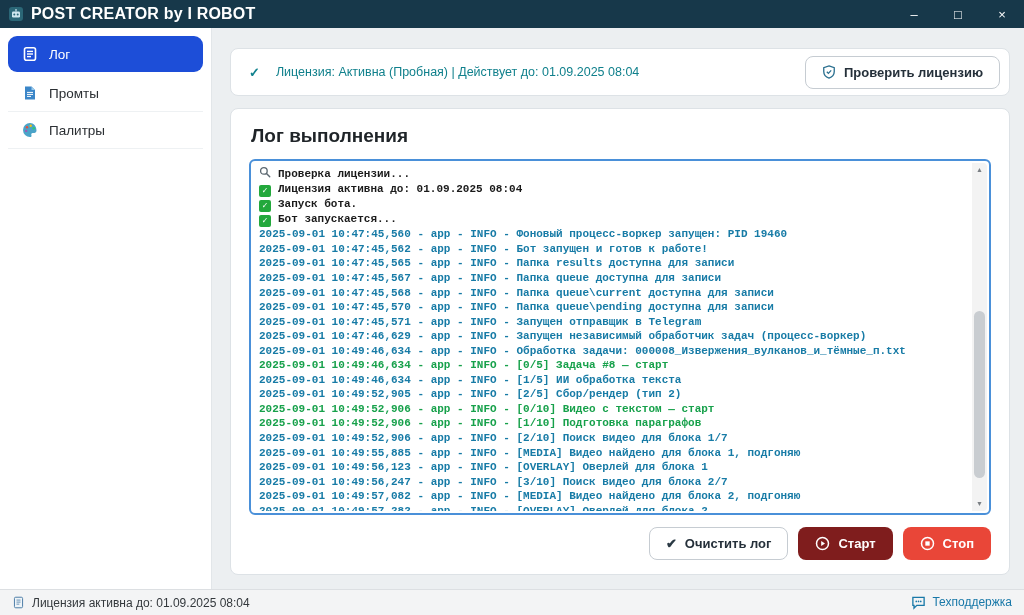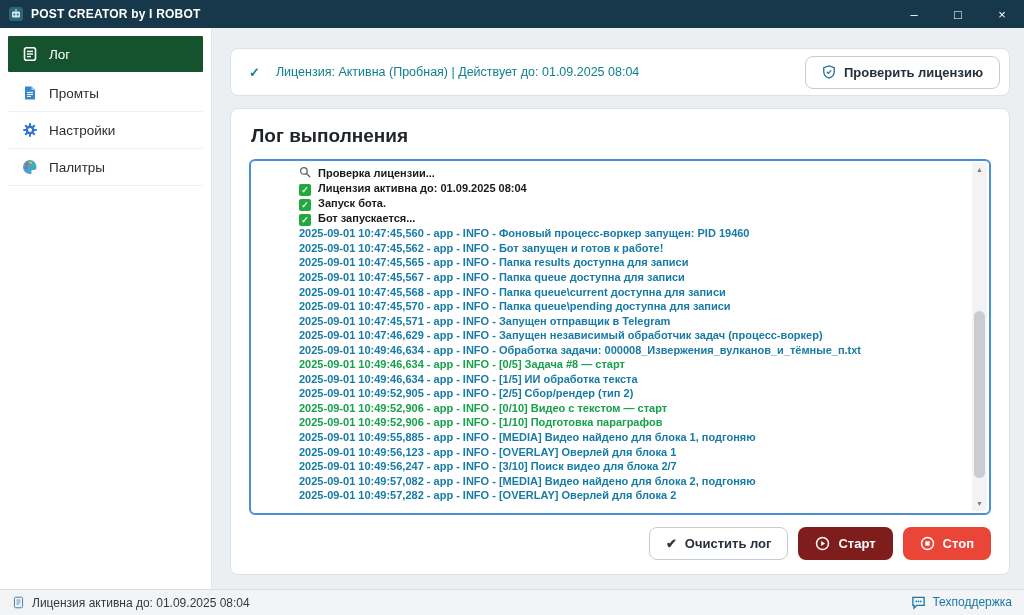--- a/index.html
+++ b/index.html
@@ -7,31 +7,31 @@
   body {
     width:1024px; height:615px; overflow:hidden;
     font-family:"Liberation Sans", sans-serif;
     background:#eceff1;
   }
   .window { width:1024px; height:615px; display:flex; flex-direction:column; background:#eceff1; }
 
   
   .titlebar { height:28px; background:#17384a; color:#fff; display:flex; align-items:center; padding-left:8px; flex:0 0 auto; }
   .app-icon { width:16px; height:16px; display:inline-flex; }
-  .titlebar .title { font-size:12px; font-weight:bold; margin-left:7px; letter-spacing:.2px; }
+  .titlebar .title { font-size:16px; font-weight:bold; margin-left:7px; letter-spacing:.2px; }
   .win-controls { margin-left:auto; display:flex; height:100%; }
   .win-btn { width:44px; height:100%; display:flex; align-items:center; justify-content:center; font-size:13px; color:#fff; cursor:default; }
 
   
   .app-body { flex:1; display:flex; min-height:0; }
 
   
   .sidebar { width:212px; background:#fff; border-right:1px solid #e2e6e9; padding:8px 8px 0 8px; flex:0 0 auto; }
   .side-item { display:flex; align-items:center; gap:11px; padding:10px 14px; font-size:13.5px; color:#2b2f33; border-bottom:1px solid #eef1f3; cursor:pointer; }
-  .side-item.active { background:#14532d; color:#fff; border-radius:1px; border-bottom:none; margin-bottom:3px; }
+  .side-item.active { background:#1d4ed8; color:#fff; border-radius:9px; border-bottom:none; margin-bottom:3px; }
   .side-icon { width:16px; height:16px; display:inline-flex; flex:0 0 auto; }
 
   
   .main { flex:1; min-width:0; padding:20px 14px 0 18px; display:flex; flex-direction:column; }
 
   .license-card { background:#fff; border:1px solid #dde2e6; border-radius:8px; height:48px; flex:0 0 auto;
     display:flex; align-items:center; padding:0 9px 0 18px; margin-bottom:12px; }
   .license-check { color:#12828e; font-size:13px; font-weight:bold; margin-right:16px; }
   .license-text { color:#10808c; font-size:12.5px; }
   .btn { display:inline-flex; align-items:center; gap:8px; border-radius:8px; font-size:13px; font-weight:bold;
@@ -40,21 +40,21 @@
   .btn-start { background:#7f1d1d; color:#fff; }
   .btn-stop  { background:#e94638; color:#fff; }
   .license-card .btn { margin-left:auto; }
 
   .log-card { background:#fff; border:1px solid #dde2e6; border-radius:8px; flex:1; min-height:0;
     margin-bottom:14px; padding:14px 18px; display:flex; flex-direction:column; }
   .log-title { font-size:19px; font-weight:bold; color:#1f2428; margin:2px 0 12px 2px; }
 
   .log-box { flex:1; min-height:0; border:2px solid #4a90d9; border-radius:6px; position:relative; overflow:hidden; background:#fff; }
   .log-content { position:absolute; top:5px; left:8px; right:20px; bottom:2px; overflow:hidden;
-    font-family:Liberation Sans, sans-serif; font-size:11px; line-height:14.55px; white-space:nowrap;margin-left:40px; }
+    font-family:Liberation Mono, monospace; font-size:11px; line-height:14.55px; white-space:nowrap; }
   .log-line { font-weight:bold; }
   .log-line.plain   { color:#1a1a1a; }
   .log-line.info    { color:#177ba6; }
   .log-line.success { color:#17a14b; }
   .li { display:inline-flex; align-items:center; justify-content:center; margin-right:7px; vertical-align:-1px; }
   .li.check { width:12px; height:12px; background:#23a83c; color:#fff; font-size:9px; border-radius:2px; }
 
   .vscroll { position:absolute; top:2px; right:2px; bottom:2px; width:15px; background:#f3f3f3; display:flex; flex-direction:column; border-radius:0 4px 4px 0; }
   .scroll-arrow { height:14px; flex:0 0 auto; color:#7a7f84; font-size:7px; line-height:14px; text-align:center; cursor:pointer; }
   .scroll-track { flex:1; position:relative; }
@@ -111,35 +111,20 @@
           <span class="side-icon">
             <svg width="16" height="16" viewBox="0 0 16 16">
               <path d="M3 1.5h6.5L13 5v9.5H3z" fill="#3b86c8"></path>
               <path d="M9.5 1.5L13 5H9.5z" fill="#9ccbec"></path>
               <line x1="5" y1="7.4" x2="11" y2="7.4" stroke="#fff"></line>
               <line x1="5" y1="9.4" x2="11" y2="9.4" stroke="#fff"></line>
               <line x1="5" y1="11.4" x2="9" y2="11.4" stroke="#fff"></line>
             </svg>
           </span>
           <span>Промты</span>
-        </div>
-        <div class="side-item">
-          <span class="side-icon">
-            <svg width="16" height="16" viewBox="0 0 16 16">
-              <g fill="#2f78c4">
-                <rect x="7" y="1" width="2" height="14" rx="1"></rect>
-                <rect x="1" y="7" width="14" height="2" rx="1"></rect>
-                <rect x="7" y="1" width="2" height="14" rx="1" transform="rotate(45 8 8)"></rect>
-                <rect x="7" y="1" width="2" height="14" rx="1" transform="rotate(-45 8 8)"></rect>
-                <circle cx="8" cy="8" r="4.4"></circle>
-              </g>
-              <circle cx="8" cy="8" r="2" fill="#fff"></circle>
-            </svg>
-          </span>
-          <span>Настройки</span>
         </div>
         <div class="side-item">
           <span class="side-icon">
             <svg width="16" height="16" viewBox="0 0 16 16">
               <path d="M8 1a7 7 0 1 0 0 14c1.3 0 1.9-.9 1.4-1.8-.5-1 .2-2.1 1.3-2.1h1.6c1.2 0 2.2-1.1 2.2-2.5C14.5 4 11.6 1 8 1z" fill="#4aa3c8"></path>
               <circle cx="5" cy="5.3" r="1.2" fill="#e74c3c"></circle>
               <circle cx="8.7" cy="3.8" r="1.2" fill="#f1c40f"></circle>
               <circle cx="11.7" cy="6.2" r="1.2" fill="#2ecc71"></circle>
               <circle cx="4.2" cy="8.9" r="1.2" fill="#9b59b6"></circle>
             </svg>
@@ -185,20 +170,21 @@
               <div class="log-line info"><span>2025-09-01 10:47:45,568 - app - INFO - Папка queue\current доступна для записи</span></div>
               <div class="log-line info"><span>2025-09-01 10:47:45,570 - app - INFO - Папка queue\pending доступна для записи</span></div>
               <div class="log-line info"><span>2025-09-01 10:47:45,571 - app - INFO - Запущен отправщик в Telegram</span></div>
               <div class="log-line info"><span>2025-09-01 10:47:46,629 - app - INFO - Запущен независимый обработчик задач (процесс-воркер)</span></div>
               <div class="log-line info"><span>2025-09-01 10:49:46,634 - app - INFO - Обработка задачи: 000008_Извержения_вулканов_и_тёмные_п.txt</span></div>
               <div class="log-line success"><span>2025-09-01 10:49:46,634 - app - INFO - [0/5] Задача #8 — старт</span></div>
               <div class="log-line info"><span>2025-09-01 10:49:46,634 - app - INFO - [1/5] ИИ обработка текста</span></div>
               <div class="log-line info"><span>2025-09-01 10:49:52,905 - app - INFO - [2/5] Сбор/рендер (тип 2)</span></div>
               <div class="log-line success"><span>2025-09-01 10:49:52,906 - app - INFO - [0/10] Видео с текстом — старт</span></div>
               <div class="log-line success"><span>2025-09-01 10:49:52,906 - app - INFO - [1/10] Подготовка параграфов</span></div>
+              <div class="log-line info"><span>2025-09-01 10:49:52,906 - app - INFO - [2/10] Поиск видео для блока 1/7</span></div>
               <div class="log-line info"><span>2025-09-01 10:49:55,885 - app - INFO - [MEDIA] Видео найдено для блока 1, подгоняю</span></div>
               <div class="log-line info"><span>2025-09-01 10:49:56,123 - app - INFO - [OVERLAY] Оверлей для блока 1</span></div>
               <div class="log-line info"><span>2025-09-01 10:49:56,247 - app - INFO - [3/10] Поиск видео для блока 2/7</span></div>
               <div class="log-line info"><span>2025-09-01 10:49:57,082 - app - INFO - [MEDIA] Видео найдено для блока 2, подгоняю</span></div>
               <div class="log-line info"><span>2025-09-01 10:49:57,282 - app - INFO - [OVERLAY] Оверлей для блока 2</span></div>
             </div>
           <div class="vscroll">
             <div class="scroll-arrow">▲</div>
             <div class="scroll-track">
               <div class="scroll-thumb"></div>

